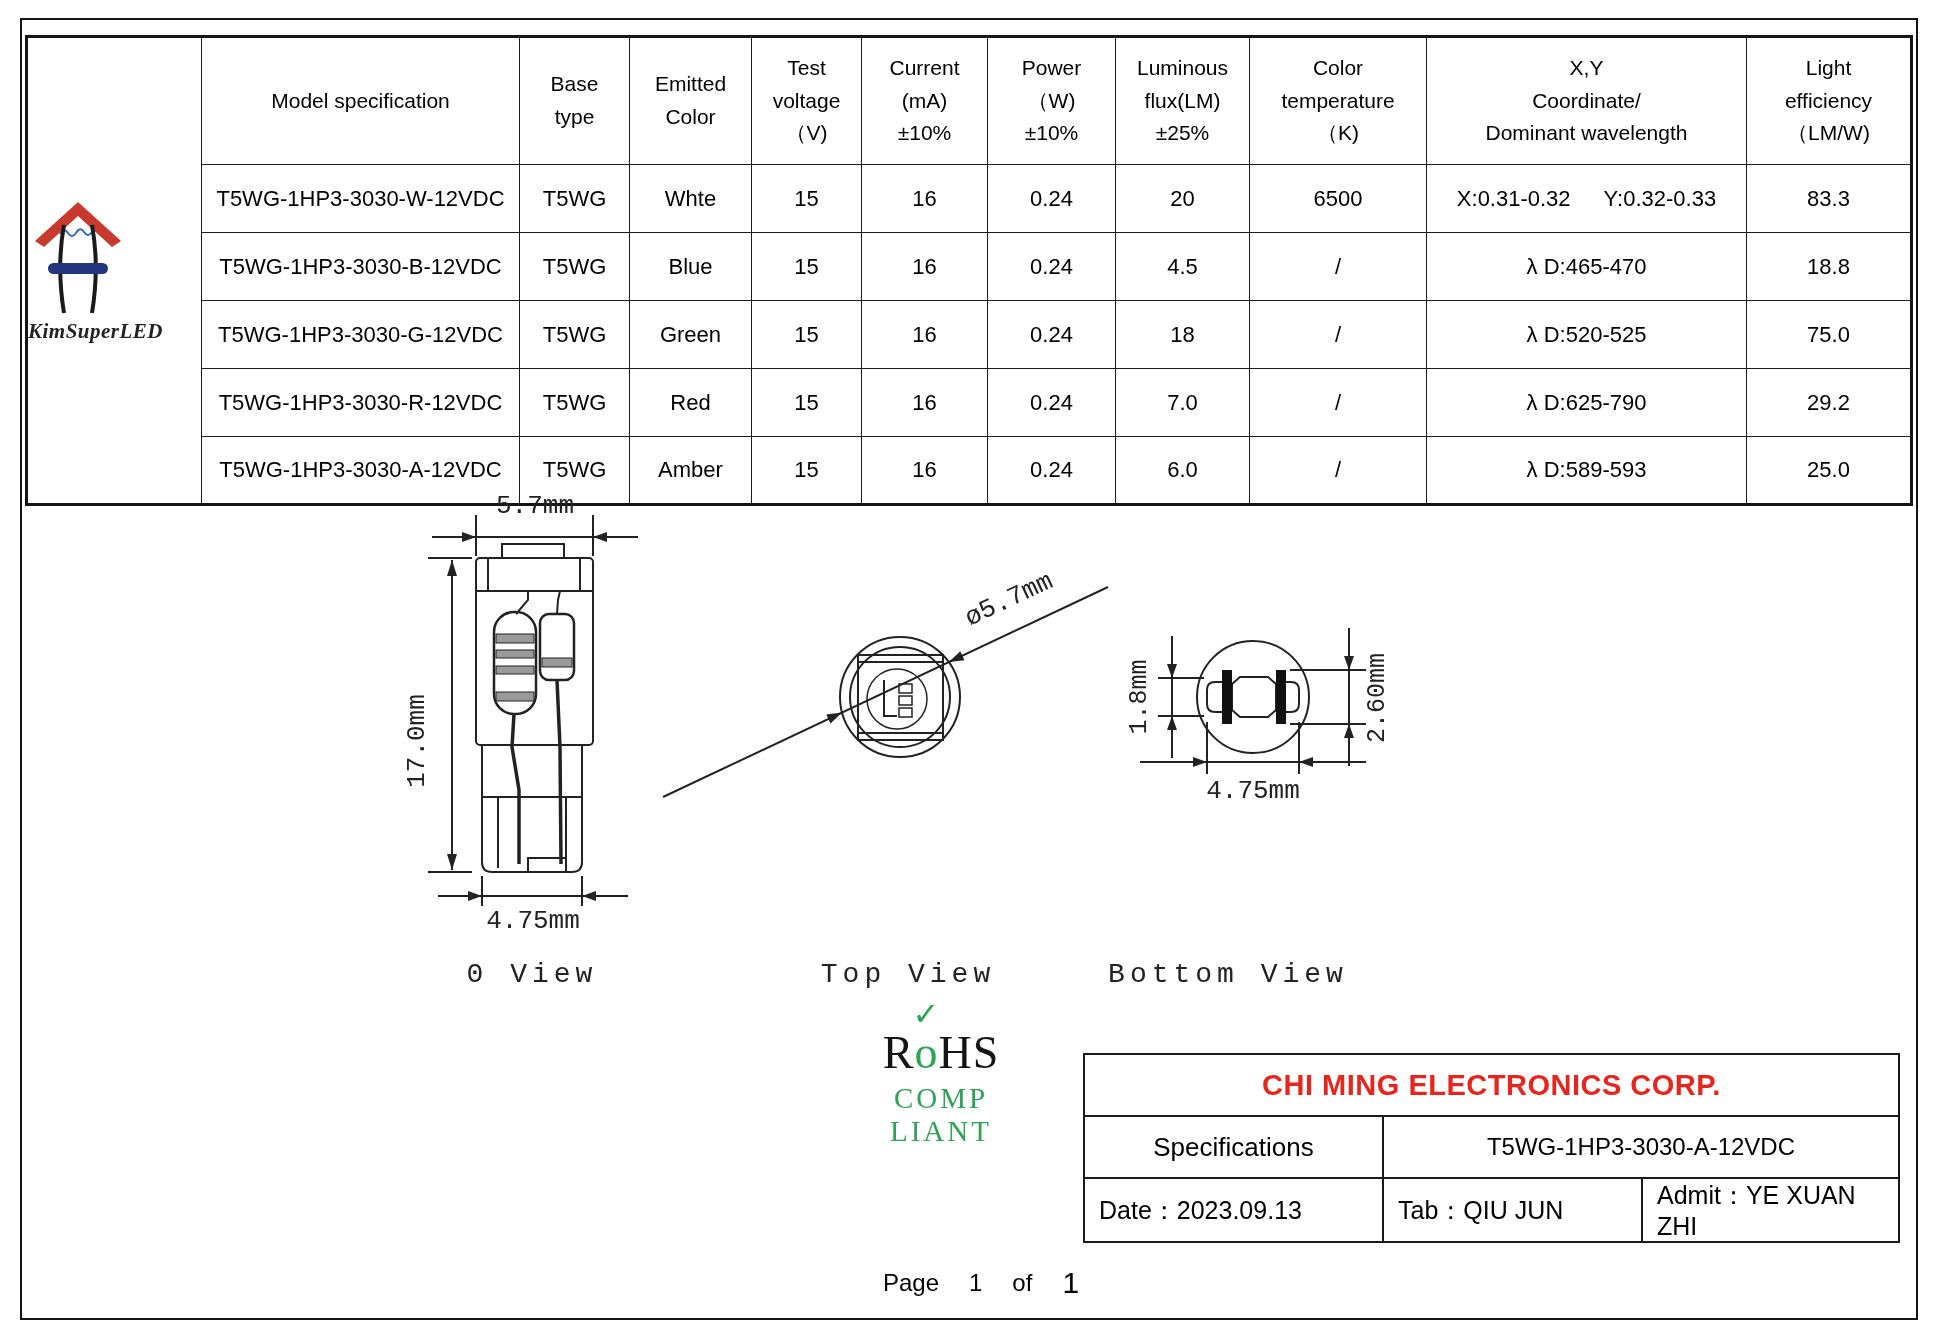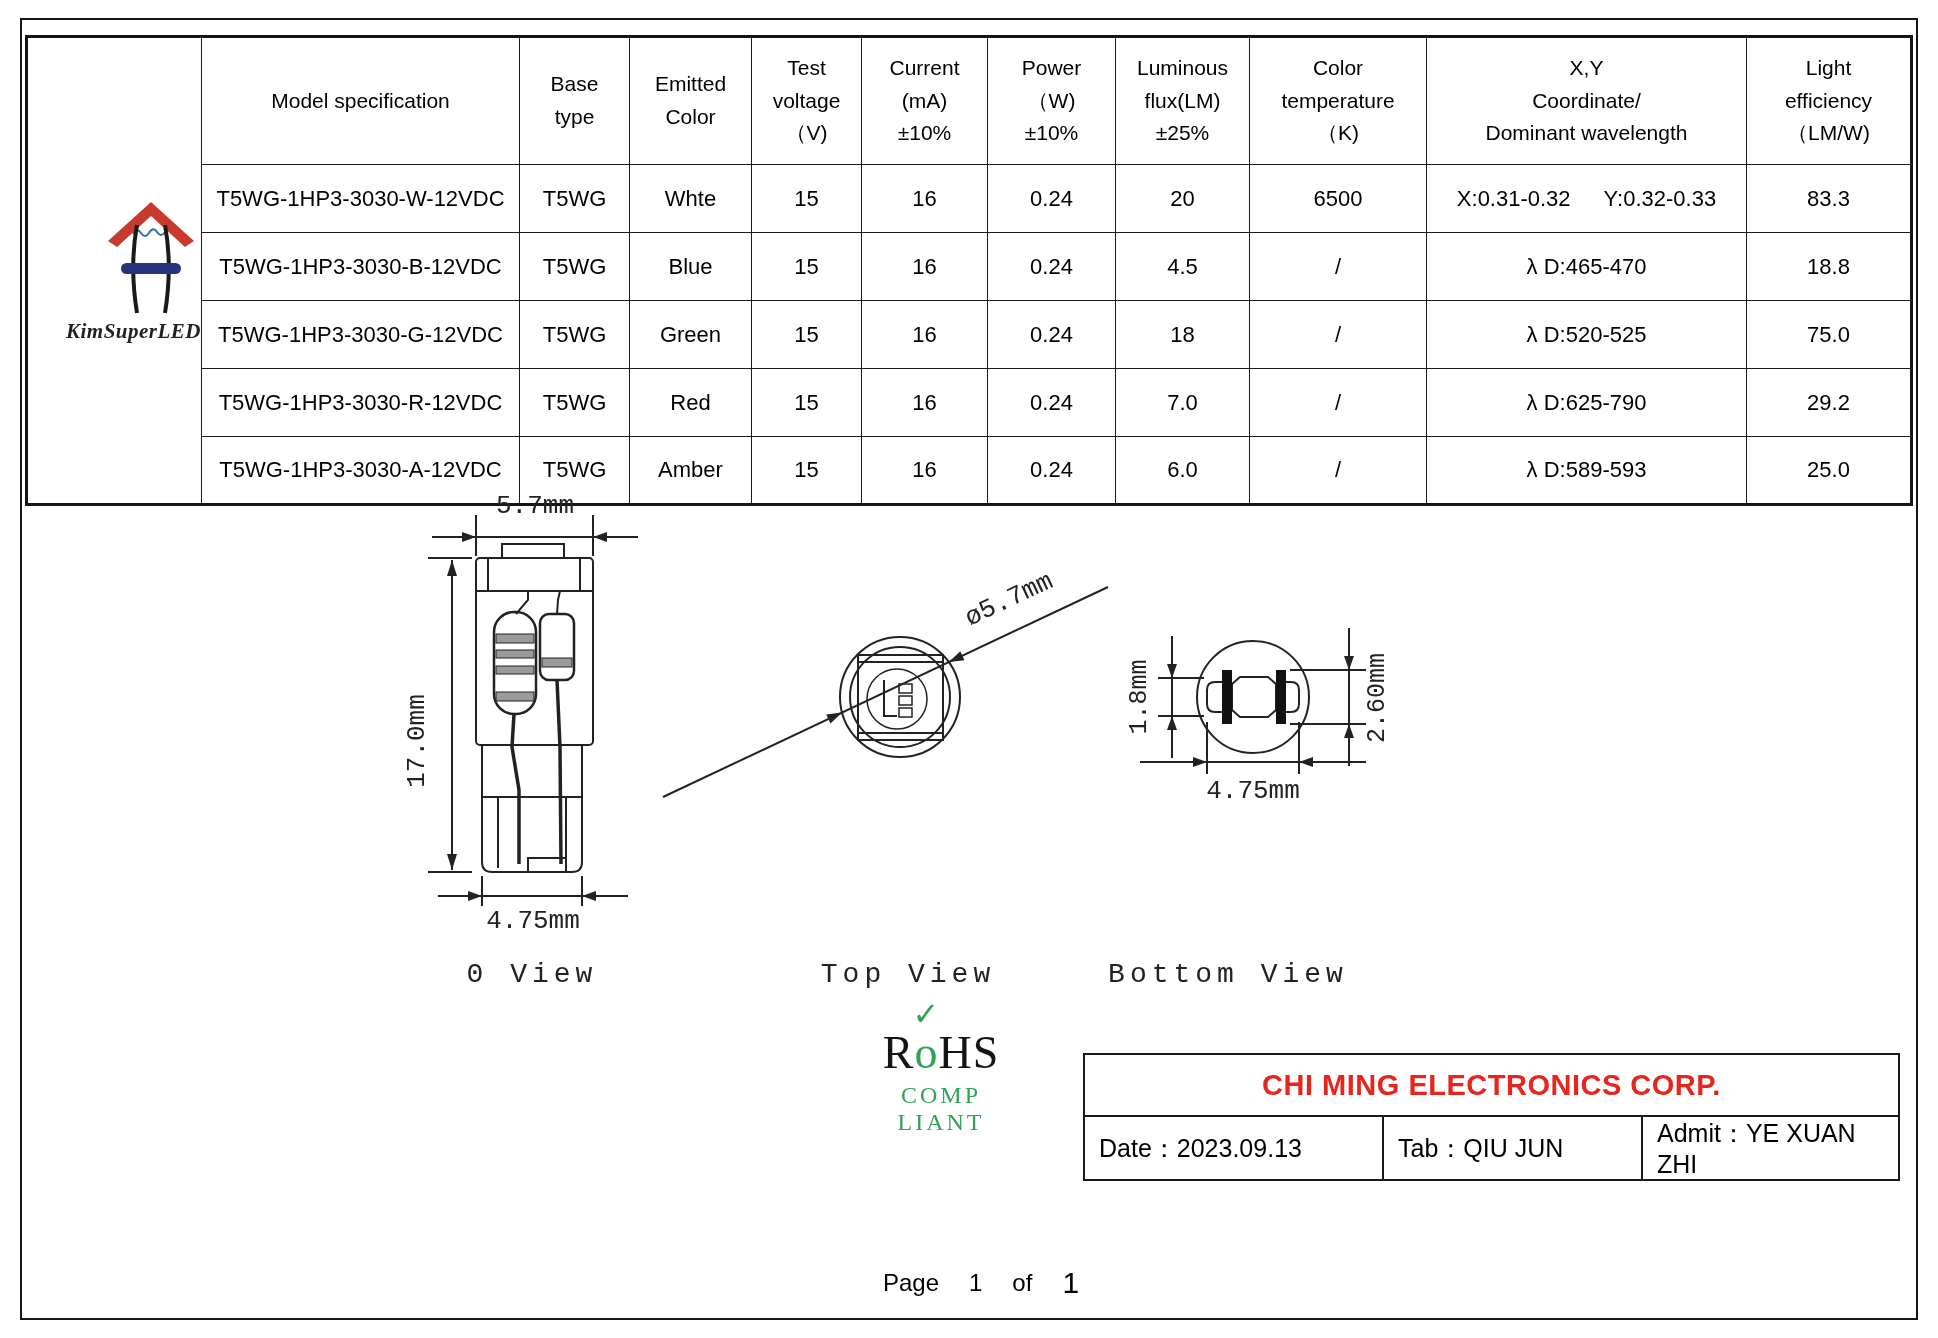--- a/index.html
+++ b/index.html
@@ -22,21 +22,21 @@
   .spec-table th, .spec-table td {
     border:1.5px solid #1c1c1c; text-align:center; vertical-align:middle;
     overflow:hidden;
   }
   .spec-table th {
     font-size:21px; font-weight:400; white-space:pre-line; line-height:1.55;
     height:128px;
   }
   .spec-table td { font-size:22px; height:68px; white-space:pre-line; }
   .logo-cell { vertical-align:middle; }
-  .logo-wrap { display:flex; flex-direction:column; align-items:flex-end; }
+  .logo-wrap { display:flex; flex-direction:column; align-items:flex-start; }
   .brand-name {
     font-family:"Liberation Serif", serif; font-style:italic; font-weight:bold;
     font-size:21px; color:#222; letter-spacing:0.5px;
   }
   
   .drawings-svg { position:absolute; left:0; top:0; pointer-events:none; }
   .drawings-svg text {
     font-family:"Liberation Mono", monospace; font-size:26px; fill:#222;
   }
   .drawings-svg .caption { font-size:28px; letter-spacing:5px; }
@@ -47,21 +47,21 @@
     font-family:"Liberation Serif", serif; font-size:46px; color:#141414;
     line-height:1.1; letter-spacing:1px;
   }
   .rohs-o { color:#2fa355; position:relative; }
   .rohs-check {
     position:absolute; left:-2px; top:-30px; color:#2fa355;
     font-size:32px; font-weight:bold; font-family:"DejaVu Sans", sans-serif;
   }
   .rohs-compliant {
     margin-top:3px; font-family:"Liberation Serif", serif;
-    font-size:24px; color:#2fa355; letter-spacing:3px;
+    font-size:29px; color:#2fa355; letter-spacing:3px;
   }
   
   .company-table {
     position:absolute; left:1083px; top:1053px; width:815px;
     border-collapse:collapse; table-layout:fixed; background:#fff;
     border:2.5px solid #151515;
   }
   .company-table td {
     border:2px solid #1a1a1a; vertical-align:middle; height:62px;
   }
@@ -315,20 +315,24 @@
   <colgroup>
       <col style="width:299px">
       <col style="width:259px">
       <col style="width:257px">
     </colgroup>
   <tbody>
       <tr>
     <td colspan="3" class="company-name">CHI MING ELECTRONICS CORP.</td>
   </tr>
   <tr>
+    <td class="company-spec-label">Specifications</td>
+    <td colspan="2" class="company-spec-value">T5WG-1HP3-3030-A-12VDC</td>
+  </tr>
+  <tr>
     <td class="company-meta"><span>Date：</span><span>2023.09.13</span></td>
     <td class="company-meta"><span>Tab：</span><span>QIU JUN</span></td>
     <td class="company-meta"><span>Admit：</span><span>YE XUAN ZHI</span></td>
   </tr>
 </tbody>
   </table>
 
 <div class="page-footer">
   <span>Page</span>
   <span>1</span>

